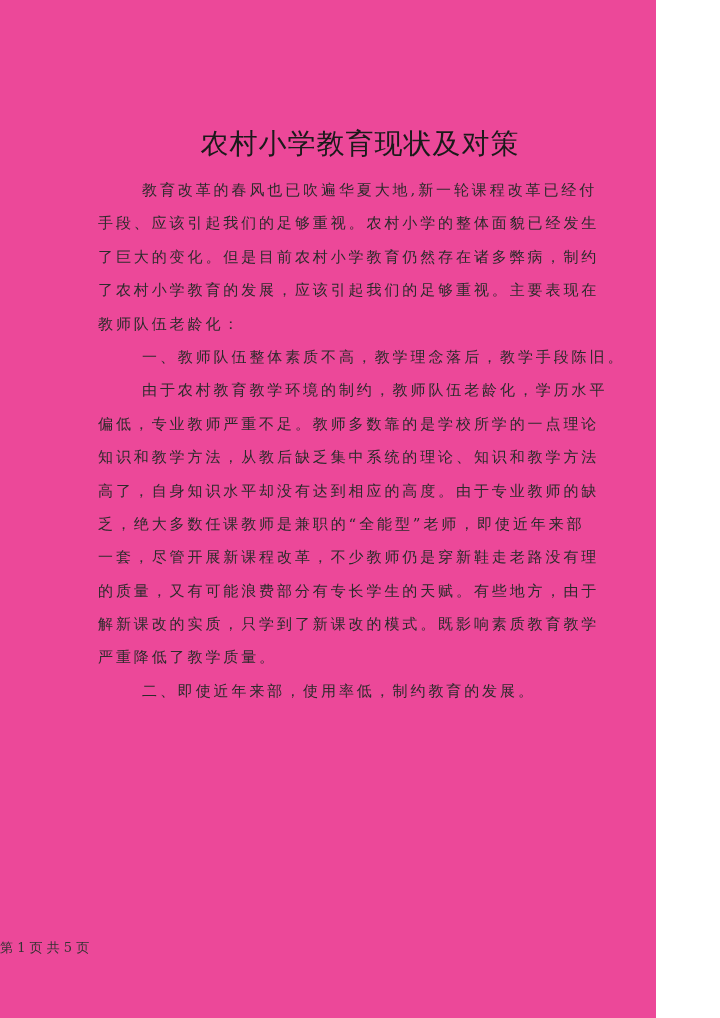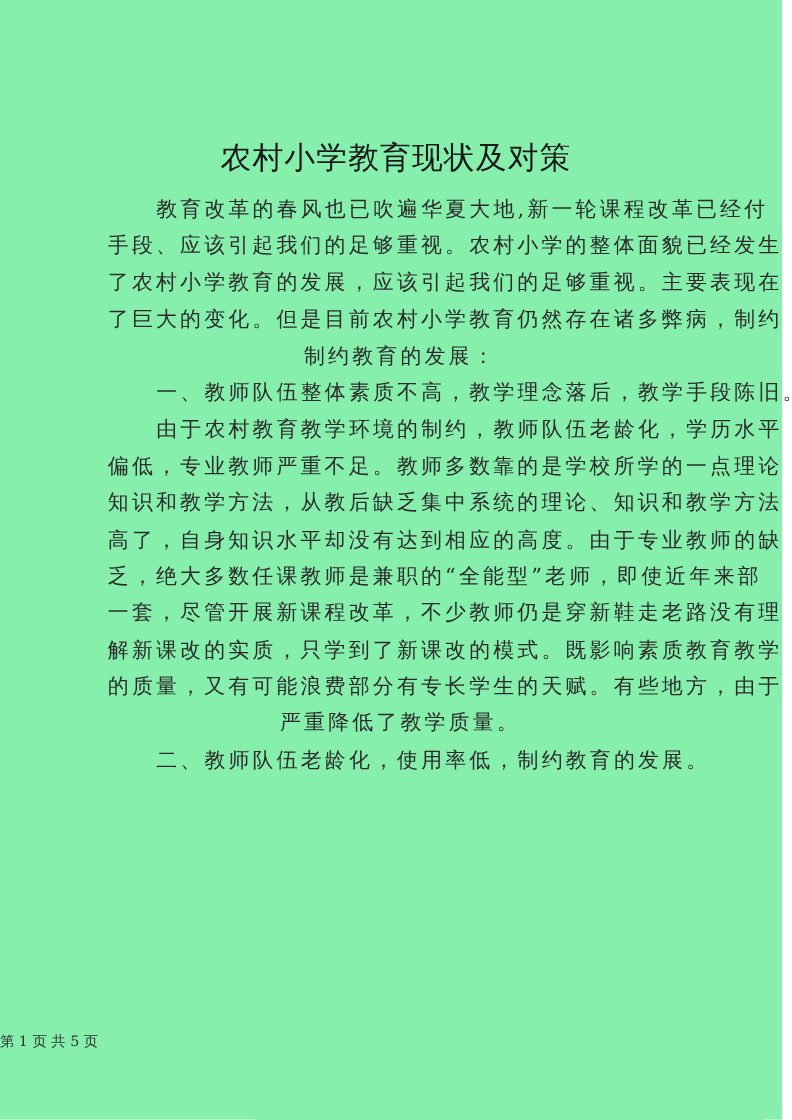--- a/index.html
+++ b/index.html
@@ -11,23 +11,23 @@
       width: 720px;
       height: 1018px;
       position: relative;
       overflow: hidden;
       font-family: "DejaVu Serif", "Liberation Serif", serif;
       color: #2a2a2a;
     }
     .page {
       position: absolute;
       left: 0; top: 0;
-      width: 711px;
+      width: 656px;
       height: 1018px;
-      background: #86efac;
+      background: #ec4899;
     }
     .title {
       position: absolute;
       left: 0;
       top: 124px;
       width: 720px;
       text-align: center;
       font-family: "DejaVu Sans", "Liberation Sans", sans-serif;
       font-size: 28px;
       letter-spacing: 1px;
@@ -38,25 +38,24 @@
     .body-text {
       position: absolute;
       left: 98px;
       top: 174px;
       width: 532px;
     }
     .line {
       display: block;
       height: 33.4px;
       line-height: 33.4px;
-      font-size: 19px;
+      font-size: 15px;
       white-space: nowrap;
       letter-spacing: 2.9px;
       color: #2b2b2b;
-      text-align: center;
     }
     .line.indent {
       padding-left: 44px;
     }
     .footer {
       position: absolute;
       left: 0;
       top: 938px;
       width: 720px;
       font-size: 13px;
@@ -66,30 +65,30 @@
   </style>
 </head>
 <body>
 
 <div class="page">
   <div class="title">农村小学教育现状及对策</div>
 
   <div class="body-text">
     <span class="line indent">教育改革的春风也已吹遍华夏大地,新一轮课程改革已经付</span>
     <span class="line">手段、应该引起我们的足够重视。农村小学的整体面貌已经发生</span>
+    <span class="line">了巨大的变化。但是目前农村小学教育仍然存在诸多弊病，制约</span>
     <span class="line">了农村小学教育的发展，应该引起我们的足够重视。主要表现在</span>
-    <span class="line">了巨大的变化。但是目前农村小学教育仍然存在诸多弊病，制约</span>
-    <span class="line">制约教育的发展：</span>
+    <span class="line">教师队伍老龄化：</span>
     <span class="line indent">一、教师队伍整体素质不高，教学理念落后，教学手段陈旧。</span>
     <span class="line indent">由于农村教育教学环境的制约，教师队伍老龄化，学历水平</span>
     <span class="line">偏低，专业教师严重不足。教师多数靠的是学校所学的一点理论</span>
     <span class="line">知识和教学方法，从教后缺乏集中系统的理论、知识和教学方法</span>
     <span class="line">高了，自身知识水平却没有达到相应的高度。由于专业教师的缺</span>
     <span class="line">乏，绝大多数任课教师是兼职的“全能型”老师，即使近年来部</span>
     <span class="line">一套，尽管开展新课程改革，不少教师仍是穿新鞋走老路没有理</span>
+    <span class="line">的质量，又有可能浪费部分有专长学生的天赋。有些地方，由于</span>
     <span class="line">解新课改的实质，只学到了新课改的模式。既影响素质教育教学</span>
-    <span class="line">的质量，又有可能浪费部分有专长学生的天赋。有些地方，由于</span>
     <span class="line">严重降低了教学质量。</span>
-    <span class="line indent">二、教师队伍老龄化，使用率低，制约教育的发展。</span>
+    <span class="line indent">二、即使近年来部，使用率低，制约教育的发展。</span>
   </div>
 
   <div class="footer">第 1 页  共 5 页</div>
 </div>
 
 </body></html>

